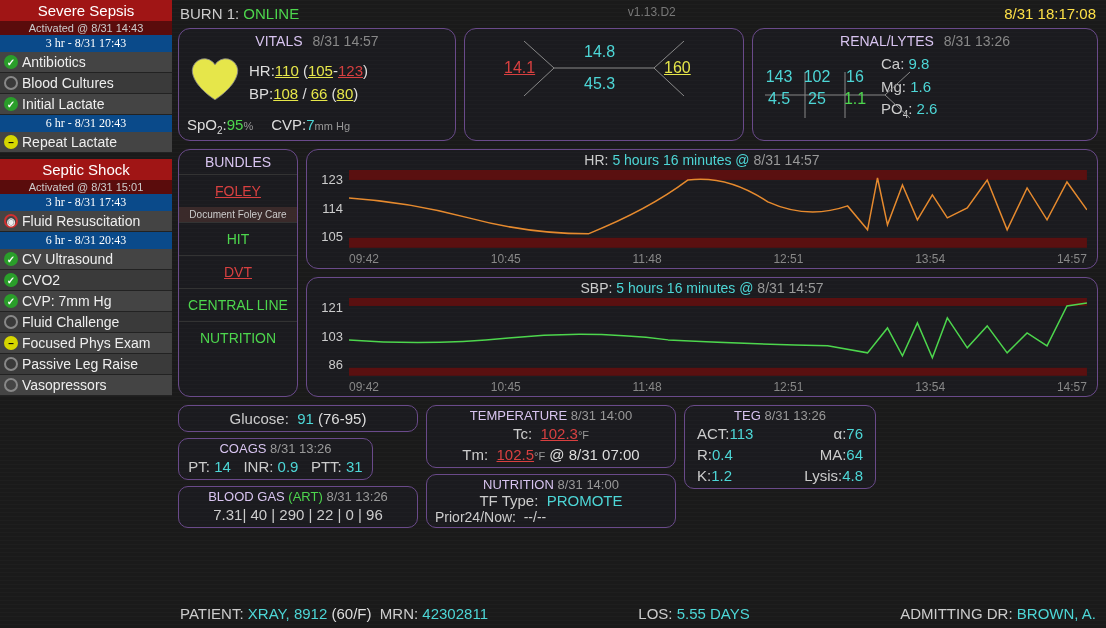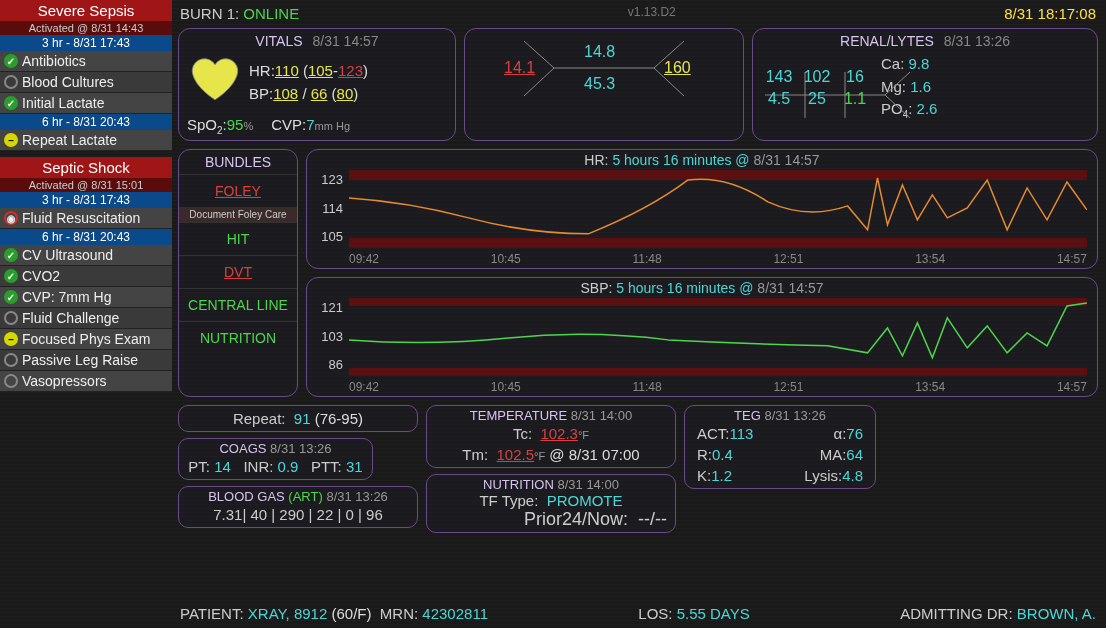--- a/index.html
+++ b/index.html
@@ -47,20 +47,21 @@
     text-align: center;
     font-size: 11px;
     padding: 1px 0;
   }
   .time-bar {
     background: #0a4a8a;
     color: #fff;
     text-align: center;
     font-size: 12px;
     padding: 1px 0;
+    font-family: Liberation Serif, serif;
   }
   .task {
     background: #444;
     border-bottom: 1px solid #222;
     padding: 2px 4px;
     display: flex;
     align-items: center;
     gap: 4px;
     color: #eee;
     font-size: 14px;
@@ -386,21 +387,21 @@
               <span>14:57</span>
             </div>
         </div>
       </div>
     </div>
   </div>
 
   <div class="bottomrow">
     <div class="col">
       <div class="mini-panel" style="width:240px;">
-        <div class="mini-body"><span>Repeat:</span>&nbsp; <span class="c">91</span> <span class="w">(76-95)</span></div>
+        <div class="mini-body"><span>Glucose:</span>&nbsp; <span class="c">91</span> <span class="w">(76-95)</span></div>
       </div>
       <div class="mini-panel" style="width:195px;">
         <div class="mini-title"><span>COAGS</span> <span class="gray">8/31 13:26</span></div>
         <div class="mini-body">
           <span>PT:</span> <span class="c">14</span>&nbsp;&nbsp;
           <span>INR:</span> <span class="c">0.9</span>&nbsp;&nbsp;
           <span>PTT:</span> <span class="c">31</span>
         </div>
       </div>
       <div class="mini-panel" style="width:240px;">
@@ -414,21 +415,21 @@
         <div style="text-align:center; font-size:15px; padding:2px 0;">
           <span>Tc:</span>&nbsp; <span class="r u">102.3</span><span class="gray small">°F</span>
         </div>
         <div style="text-align:center; font-size:15px; padding:2px 0;">
           <span>Tm:</span>&nbsp; <span class="r u">102.5</span><span class="gray small">°F</span> <span class="w">@ 8/31 07:00</span>
         </div>
       </div>
       <div class="mini-panel" style="width:250px;">
         <div class="mini-title"><span>NUTRITION</span> <span class="gray">8/31 14:00</span></div>
         <div style="text-align:center; font-size:15px;"><span>TF Type:</span>&nbsp; <span class="c">PROMOTE</span></div>
-        <div style="text-align:right; font-size:18px;"><span>Prior24/Now:</span>&nbsp; <span>--/--</span></div>
+        <div style="text-align:left; font-size:14px;"><span>Prior24/Now:</span>&nbsp; <span>--/--</span></div>
       </div>
     </div>
     <div class="col">
       <div class="mini-panel" style="width:192px;">
         <div class="mini-title"><span>TEG</span> <span class="gray">8/31 13:26</span></div>
         <div style="display:grid; grid-template-columns:1fr 1fr; gap:4px 0; font-size:15px; padding:2px 4px;">
           <div><span>ACT:</span><span class="c">113</span></div>
           <div style="text-align:right;"><span>α:</span><span class="c">76</span></div>
           <div><span>R:</span><span class="c">0.4</span></div>
           <div style="text-align:right;"><span>MA:</span><span class="c">64</span></div>

